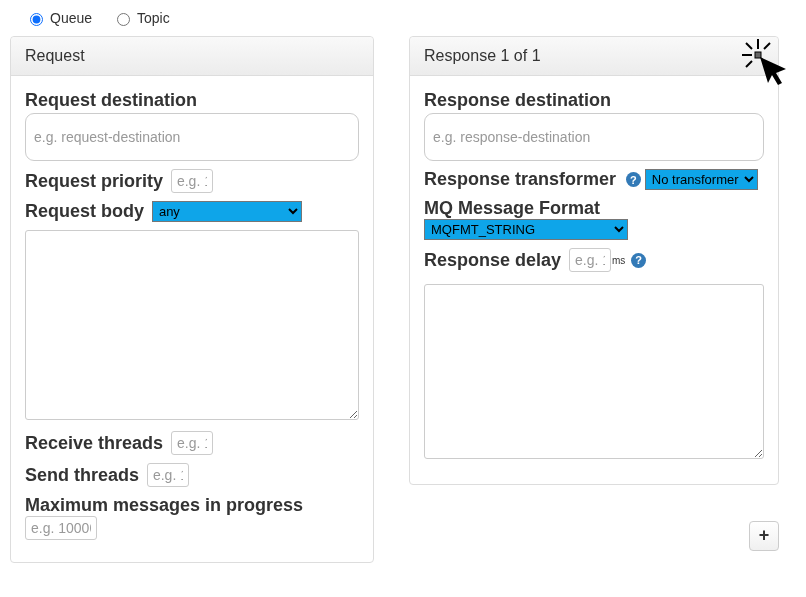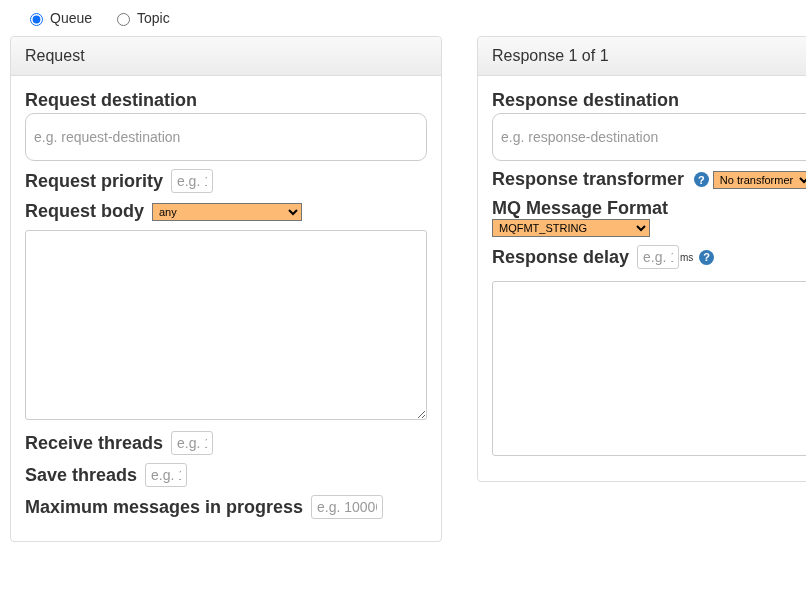--- a/index.html
+++ b/index.html
@@ -32,21 +32,21 @@
   }
   .columns {
     display: flex;
     gap: 35px;
     padding: 0 5px;
     align-items: flex-start;
   }
   .col {
     flex: 0 0 auto;
   }
-  .col-left { width: 432px; }
+  .col-left { width: 364px; }
   .col-right { width: 370px; position: relative; }
   .panel {
     border: 1px solid #ddd;
     border-radius: 4px;
     background: #fff;
     margin-bottom: 10px;
   }
   .panel-header {
     background: linear-gradient(#f9f9f9, #ececec);
     border-bottom: 1px solid #ddd;
@@ -97,22 +97,22 @@
     border-radius: 3px;
     font-size: 14px;
     color: #555;
     vertical-align: middle;
   }
   input::placeholder, textarea::placeholder {
     color: #999;
   }
   select {
     border: 1px solid #767676;
-    font-size: 11px;
-    background: #fdba74;
+    font-size: 13px;
+    background: #0ea5e9;
     padding: 1px 2px;
     vertical-align: middle;
   }
   textarea {
     width: 100%;
     border: 1px solid #ccc;
     border-radius: 3px;
     font-size: 14px;
     padding: 5px;
     resize: both;
@@ -225,21 +225,21 @@
           </select>
         </div>
         <div class="form-row">
           <textarea class="ta-req" style=""></textarea>
         </div>
         <div class="form-row inline">
           <label>Receive threads</label>
           <input type="text" class="tiny" placeholder="e.g. 1" style="">
         </div>
         <div class="form-row inline">
-          <label>Save threads</label>
+          <label>Send threads</label>
           <input type="text" class="tiny" placeholder="e.g. 1" style="">
         </div>
         <div class="form-row inline">
           <label>Maximum messages in progress</label>
           <input type="text" class="small" placeholder="e.g. 10000" style="">
         </div>
       </div>
     </div>
   </div>
 
@@ -268,21 +268,21 @@
         </div>
         <div class="form-row inline">
           <label>Response transformer</label>
           <span class="help-icon">?</span>
           <select>
             <option>No transformer</option>
           </select>
         </div>
         <div class="form-row inline">
           <label>MQ Message Format</label>
-          <select style="width:158px;">
+          <select style="width:204px;">
             <option>MQFMT_STRING</option>
           </select>
         </div>
         <div class="form-row inline">
           <label>Response delay</label>
           <input type="text" class="tiny" placeholder="e.g. 1" style=""><span class="ms-unit">ms</span>
           <span class="help-icon">?</span>
         </div>
         <div class="form-row">
           <textarea class="ta-resp" style=""></textarea>

